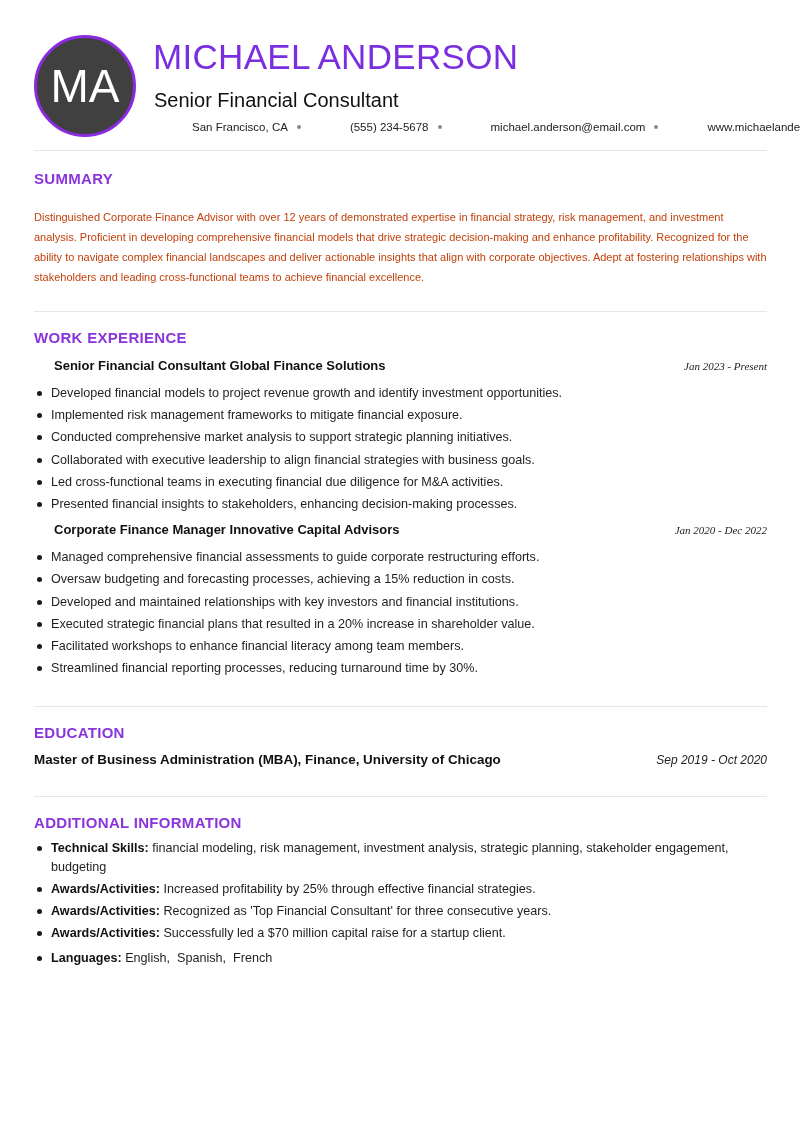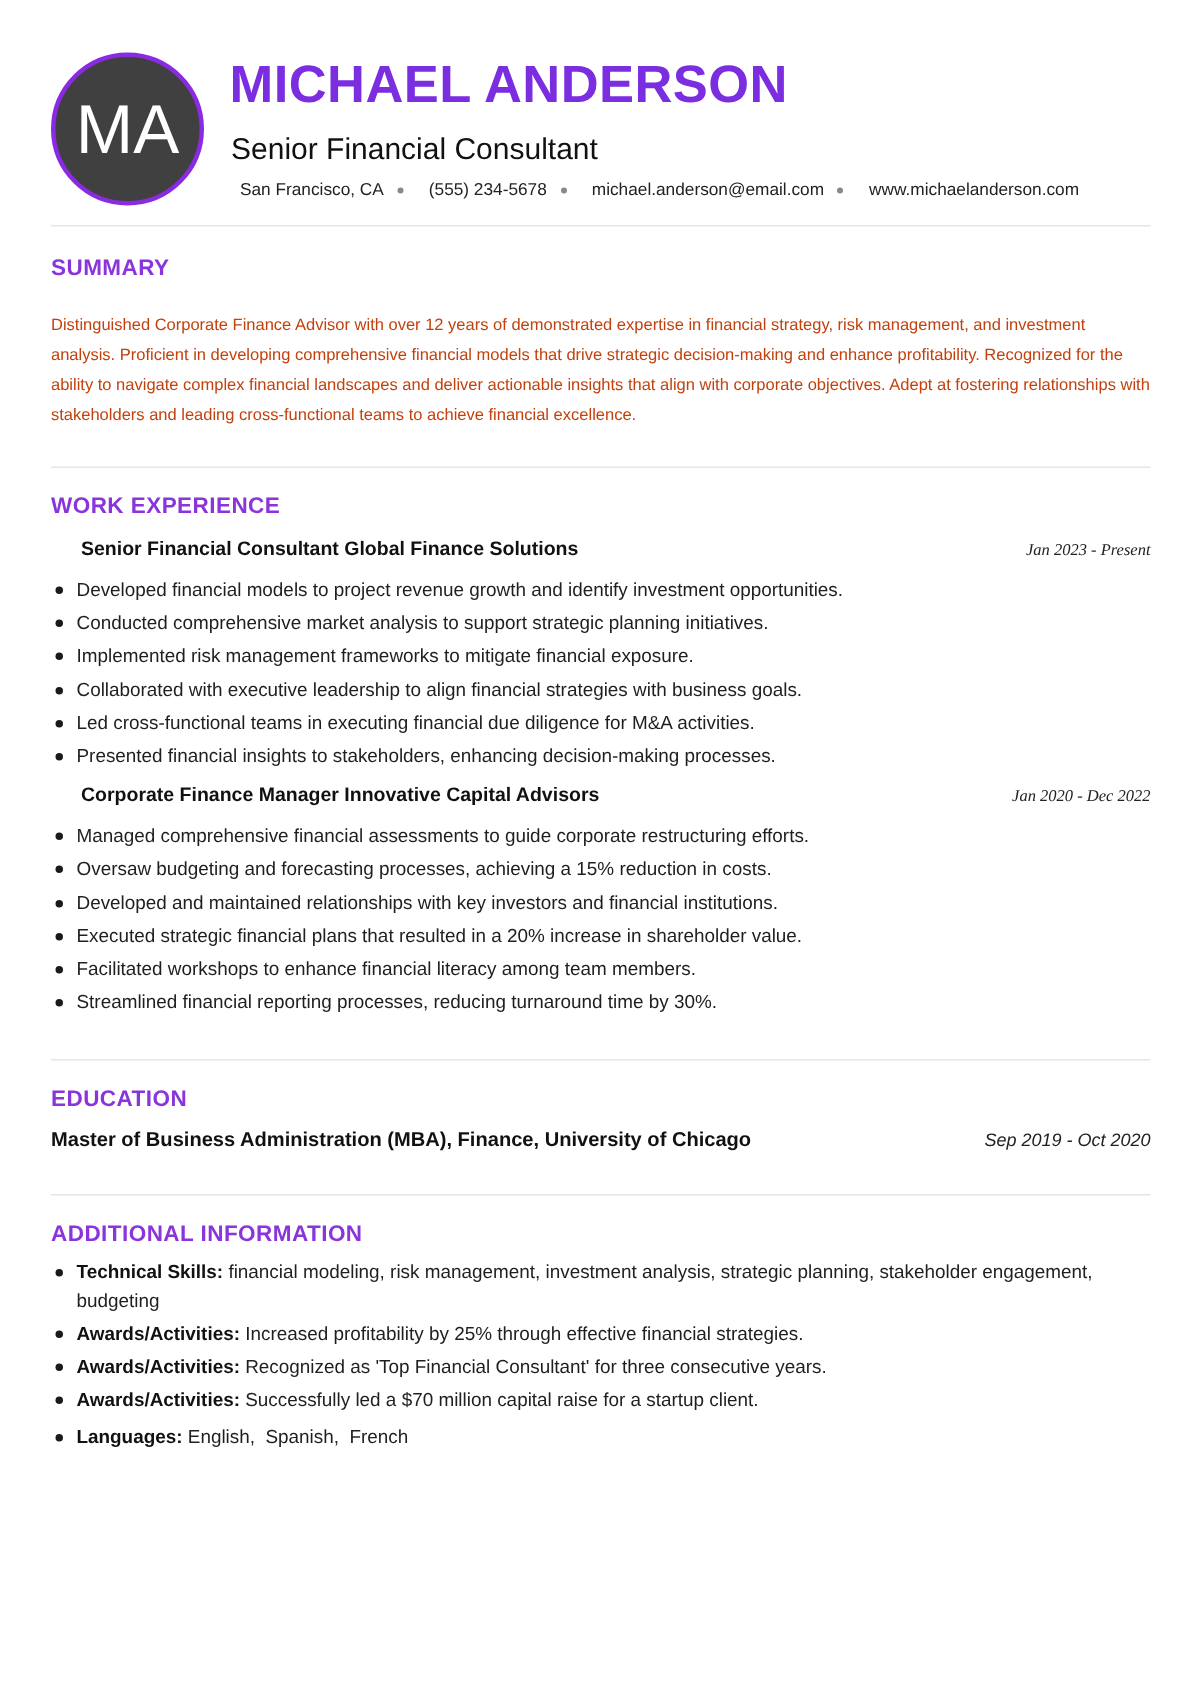--- a/index.html
+++ b/index.html
@@ -19,32 +19,32 @@
       width: 102px; height: 102px; border-radius: 50%;
       background: #404040; border: 3px solid #8a2be2;
       display: flex; align-items: center; justify-content: center;
     }
     .avatar span {
       color: #ffffff; font-size: 46px; font-weight: 400; letter-spacing: 0px;
       font-family: "Liberation Sans", sans-serif;
     }
     .name {
       position: absolute; left: 119px; top: 37px;
-      font-size: 35px; font-weight: 700; color: #7b2ee0; letter-spacing: 0.3px;
+      font-size: 35px; font-weight: 400; color: #7b2ee0; letter-spacing: 0.3px;
       white-space: nowrap;
     }
     .title {
       position: absolute; left: 120px; top: 89px;
       font-size: 20px; color: #111; white-space: nowrap;
     }
     .contacts {
       position: absolute; left: 126px; top: 121px;
       display: flex; align-items: center; font-size: 11.5px; color: #222; white-space: nowrap;
     }
-    .contacts .item { display: inline-block; }
+    .contacts .item { display: inline-block; margin-left: 32px; }
     .contacts .dot {
       display: inline-block; width: 4px; height: 4px; border-radius: 50%;
       background: #888; margin: 0 17px 0 9px; position: relative; top: 0px;
     }
 
     
     .section { position: absolute; left: 0; width: 733px; }
     .section-title {
       font-size: 15px; font-weight: 700; color: #8a35dc; letter-spacing: 0.3px;
       white-space: nowrap;
@@ -117,22 +117,22 @@
   <div class="section" style="top:329px;">
     <div class="section-title">WORK EXPERIENCE</div>
 
     <div style="margin-top:12px;">
       <div class="job-head">
         <span class="job-title">Senior Financial Consultant  Global Finance Solutions</span>
         <span class="job-date">Jan 2023 - Present</span>
       </div>
       <ul class="bullets">
         <li>Developed financial models to project revenue growth and identify investment opportunities.</li>
+        <li>Implemented risk management frameworks to mitigate financial exposure.</li>
         <li>Conducted comprehensive market analysis to support strategic planning initiatives.</li>
-        <li>Implemented risk management frameworks to mitigate financial exposure.</li>
         <li>Collaborated with executive leadership to align financial strategies with business goals.</li>
         <li>Led cross-functional teams in executing financial due diligence for M&amp;A activities.</li>
         <li>Presented financial insights to stakeholders, enhancing decision-making processes.</li>
       </ul>
     </div>
 
     <div style="margin-top:7px;">
       <div class="job-head">
         <span class="job-title">Corporate Finance Manager  Innovative Capital Advisors</span>
         <span class="job-date">Jan 2020 - Dec 2022</span>

